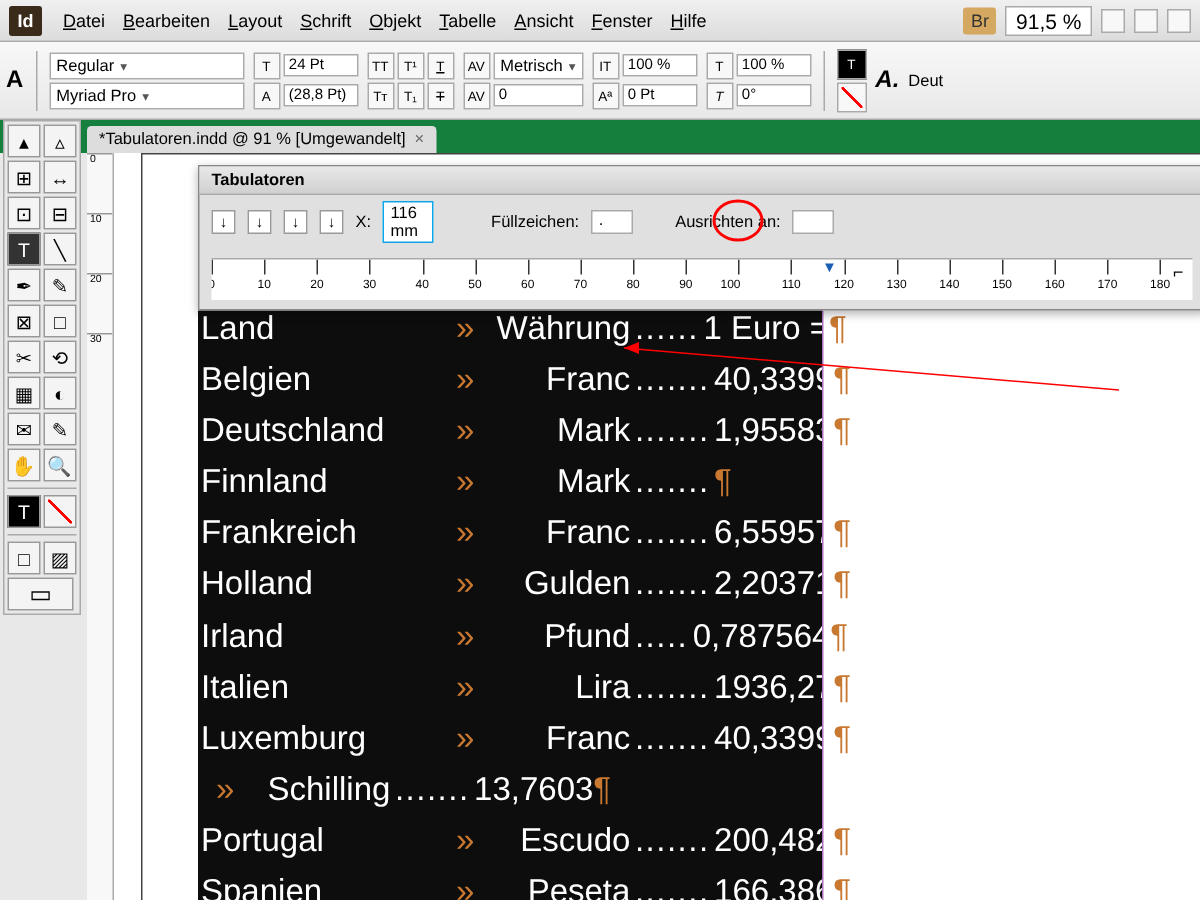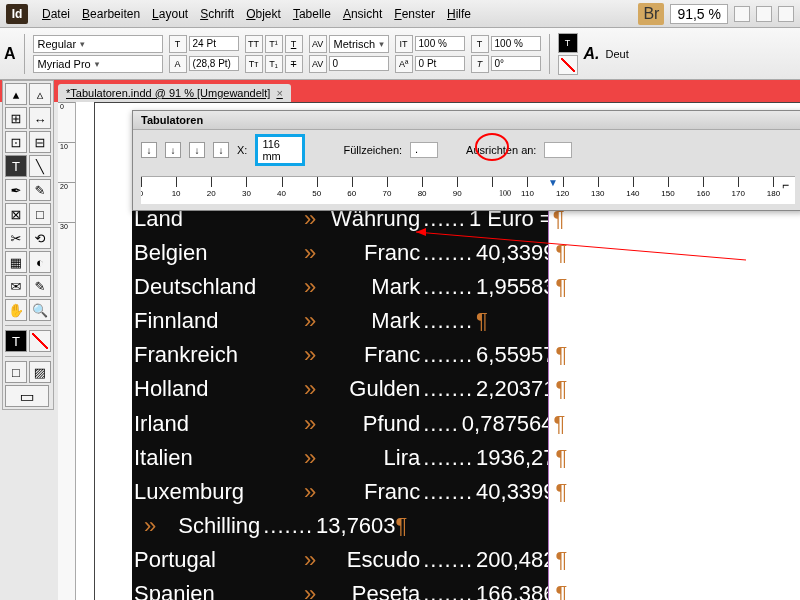--- a/index.html
+++ b/index.html
@@ -5,38 +5,38 @@
 * { margin: 0; padding: 0; box-sizing: border-box; font-family: Arial, sans-serif; }
 body { background: #e8e8e8; width: 800px; height: 600px; overflow: hidden; position: relative; }
 
 
 .menubar { background: linear-gradient(#f0f0f0,#dcdcdc); height: 28px; display: flex; align-items: center; padding: 0 6px; gap: 4px; font-size: 12px; border-bottom: 1px solid #aaa; }
 .id-logo { background: #3a2a1a; color: #fff; width: 22px; height: 20px; display: flex; align-items: center; justify-content: center; font-weight: bold; font-size: 12px; border-radius: 2px; margin-right: 6px; }
 .menu-item { padding: 2px 4px; cursor: pointer; }
 .menu-item u { text-decoration: underline; }
 .menubar-right { margin-left: auto; display: flex; align-items: center; gap: 6px; }
 .zoom-box { background: #fff; border: 1px solid #aaa; padding: 1px 6px; font-size: 14px; }
-.br-badge { background: #d4a860; color: #333; padding: 2px 5px; font-size: 16px; border-radius: 2px; }
+.br-badge { background: #d4a860; color: #333; padding: 2px 5px; font-size: 12px; border-radius: 2px; }
 .tiny-icon { width: 16px; height: 16px; border: 1px solid #aaa; background: #f8f8f8; }
 
 
 .controlbar { background: linear-gradient(#f8f8f8,#e8e8e8); height: 52px; border-bottom: 1px solid #aaa; display: flex; align-items: center; padding: 2px 4px; gap: 6px; font-size: 11px; }
 .control-col { display: flex; flex-direction: column; gap: 2px; }
 .control-row { display: flex; align-items: center; gap: 2px; }
 .dropdown { background: #fff; border: 1px solid #aaa; padding: 2px 4px; font-size: 11px; display: flex; align-items: center; }
 .dropdown::after { content: "▾"; margin-left: 4px; font-size: 9px; color: #555; }
 .num-input { background: #fff; border: 1px solid #aaa; padding: 1px 3px; font-size: 10px; width: 50px; }
 .mini-btn { width: 18px; height: 18px; border: 1px solid #aaa; background: #f8f8f8; font-size: 9px; display: flex; align-items: center; justify-content: center; }
 .big-a { font-size: 16px; font-weight: bold; }
 .divider-v { width: 1px; height: 40px; background: #aaa; margin: 0 2px; }
 .red-diag { position: relative; }
 .red-diag::before { content:""; position:absolute; left:2px; top:2px; right:2px; bottom:2px; background: linear-gradient(45deg, transparent 45%, red 45%, red 55%, transparent 55%); }
 
 
-.doc-tab-bar { background: #ef4444; height: 22px; display: flex; align-items: flex-end; padding-left: 58px; text-decoration: underline; }
+.doc-tab-bar { background: #15803d; height: 22px; display: flex; align-items: flex-end; padding-left: 58px; }
 .doc-tab { background: #ddd; padding: 3px 8px; font-size: 11px; border-radius: 3px 3px 0 0; display: flex; align-items: center; gap: 6px; }
 .tab-close { cursor: pointer; font-size: 11px; color: #666; }
 
 
 .toolbox { position: absolute; left: 2px; top: 80px; width: 52px; background: #e8e8e8; border: 1px solid #aaa; display: flex; flex-wrap: wrap; padding: 2px; gap: 2px; }
 .tool { width: 22px; height: 22px; border: 1px solid #999; background: #f4f4f4; display: flex; align-items: center; justify-content: center; font-size: 13px; cursor: pointer; }
 .tool.active { background: #333; color: #fff; }
 .tool-sep { width: 100%; height: 1px; background: #aaa; margin: 2px 0; }
 .tool-single { width: 44px; height: 22px; border: 1px solid #999; background: #f4f4f4; display:flex; align-items:center; justify-content:center; }
 
@@ -45,21 +45,21 @@
 .ruler-v-tick { border-top: 1px solid #999; padding-left: 2px; height: 40px; }
 
 
 .canvas { position: absolute; left: 76px; top: 102px; right: 0; bottom: 0; background: #fff; overflow: hidden; }
 
 
 .tabs-panel { position: absolute; left: 56px; top: 8px; width: 672px; background: #e0e0e0; border: 1px solid #888; box-shadow: 0 2px 6px rgba(0,0,0,0.3); z-index: 10; }
 .tabs-panel-header { background: linear-gradient(#e8e8e8,#d0d0d0); padding: 3px 8px; font-size: 11px; font-weight: bold; border-bottom: 1px solid #aaa; display:flex; align-items:center; }
 .tabs-panel-body { padding: 4px 8px; display: flex; align-items: center; gap: 8px; font-size: 11px; }
 .tab-align-btn { width: 16px; height: 16px; border: 1px solid #999; background: #fff; font-size: 10px; display:flex; align-items:center; justify-content:center; }
-.x-field { background:#fff; border:3px solid #0ea5e9; padding:1px 4px; width:50px; font-size:11px; }
+.x-field { background:#fff; border:1px solid #0ea5e9; padding:1px 4px; width:34px; font-size:11px; }
 .fill-input { background:#fff; border:1px solid #aaa; width:28px; height:16px; }
 .red-circle { position: absolute; left: 342px; top: 22px; width: 34px; height: 28px; border: 2px solid red; border-radius: 50%; pointer-events: none; z-index: 12; }
 .tabs-ruler { position: relative; height: 28px; background: #fff; border-top: 1px solid #aaa; margin: 6px 8px 6px 8px; font-size: 8px; overflow:hidden; }
 .tabs-ruler-tick { position:absolute; top:0; width:1px; height:10px; background:#333; }
 .tabs-ruler-num { position:absolute; top:12px; font-size:8px; transform:translateX(-50%); }
 .tab-marker { position:absolute; top:0; color:#1a5fb4; font-size:10px; }
 .magnet-icon { position:absolute; right:6px; top:1px; font-size:12px; }
 
 
 .text-block { position: absolute; left: 56px; top: 98px; width: 416px; background: #0d0d0d; color: #fff; font-family: Georgia, serif; font-size: 22px; line-height: 1.55; padding: 2px 0 4px 2px; }
@@ -255,21 +255,21 @@
         <div class="tabs-ruler-num" style="left: 175.676px;">50</div>
         <div class="tabs-ruler-tick" style="left: 210.811px;"></div>
         <div class="tabs-ruler-num" style="left: 210.811px;">60</div>
         <div class="tabs-ruler-tick" style="left: 245.946px;"></div>
         <div class="tabs-ruler-num" style="left: 245.946px;">70</div>
         <div class="tabs-ruler-tick" style="left: 281.081px;"></div>
         <div class="tabs-ruler-num" style="left: 281.081px;">80</div>
         <div class="tabs-ruler-tick" style="left: 316.216px;"></div>
         <div class="tabs-ruler-num" style="left: 316.216px;">90</div>
         <div class="tabs-ruler-tick" style="left: 351.351px;"></div>
-        <div class="tabs-ruler-num" style="left: 364px; font-family: Liberation Serif, serif;">100</div>
+        <div class="tabs-ruler-num" style="left: 346px;">100</div>
         <div class="tabs-ruler-tick" style="left: 386.486px;"></div>
         <div class="tabs-ruler-num" style="left: 386.486px;">110</div>
         <div class="tabs-ruler-tick" style="left: 421.622px;"></div>
         <div class="tabs-ruler-num" style="left: 421.622px;">120</div>
         <div class="tabs-ruler-tick" style="left: 456.757px;"></div>
         <div class="tabs-ruler-num" style="left: 456.757px;">130</div>
         <div class="tabs-ruler-tick" style="left: 491.892px;"></div>
         <div class="tabs-ruler-num" style="left: 491.892px;">140</div>
         <div class="tabs-ruler-tick" style="left: 527.027px;"></div>
         <div class="tabs-ruler-num" style="left: 527.027px;">150</div>

